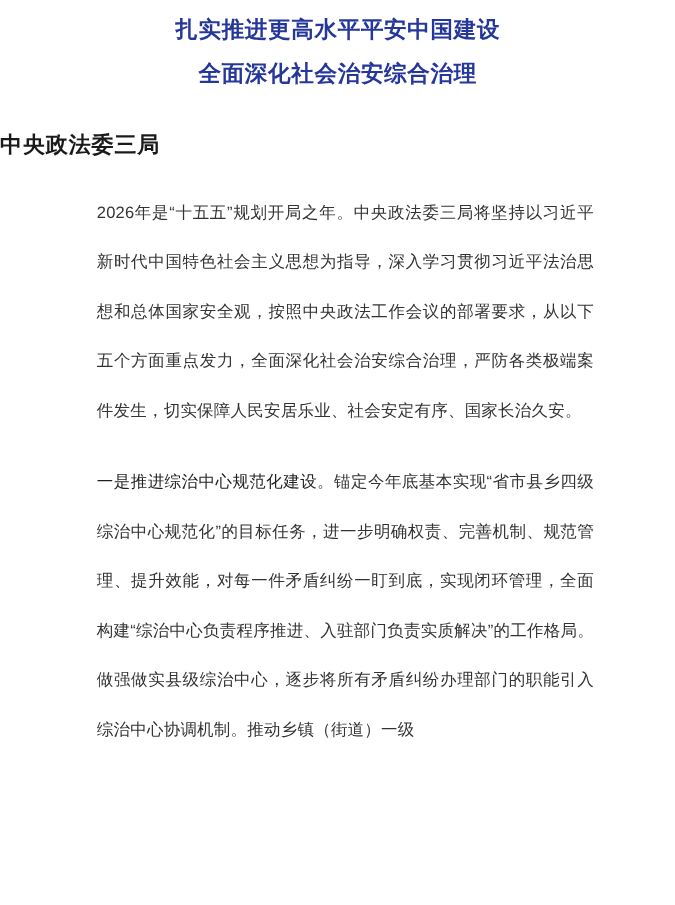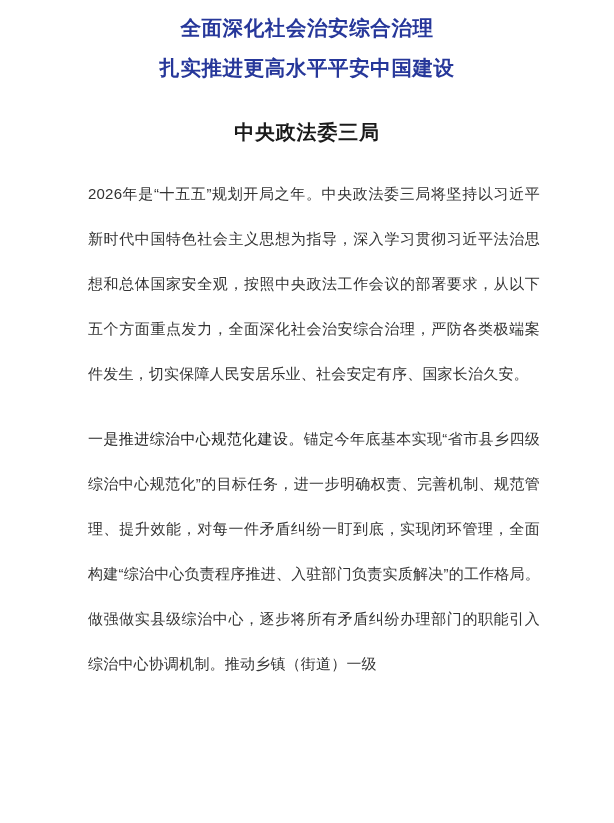--- a/index.html
+++ b/index.html
@@ -29,21 +29,20 @@
     color: #26379a;
     font-weight: bold;
     font-size: 20.5px;
     line-height: 40px;
     letter-spacing: 0.6px;
     white-space: nowrap;
   }
 
   
   .byline {
-    text-align: center;
     color: #1a1a1a;
     font-weight: bold;
     font-size: 20px;
     letter-spacing: 0.8px;
     margin-top: 29px;
     line-height: 30px;
     white-space: nowrap;
   }
 
   
@@ -72,22 +71,22 @@
     font-weight: normal;
     color: #1f1f1f;
   }
 </style>
 </head>
 <body>
 
 <div id="page">
 
   <div class="title-block">
+    <div class="title-line">扎实推进更高水平平安中国建设</div>
     <div class="title-line">全面深化社会治安综合治理</div>
-    <div class="title-line">扎实推进更高水平平安中国建设</div>
   </div>
 
   <div class="byline">中央政法委三局</div>
 
   <div class="body-wrap">
 
     <p class="para"><span class="lead"></span><span>2026年是“十五五”规划开局之年。中央政法委三局将坚持以习近平新时代中国特色社会主义思想为指导，深入学习贯彻习近平法治思想和总体国家安全观，按照中央政法工作会议的部署要求，从以下五个方面重点发力，全面深化社会治安综合治理，严防各类极端案件发生，切实保障人民安居乐业、社会安定有序、国家长治久安。</span></p>
 
     <p class="para"><span class="lead">一是推进综治中心规范化建设。</span><span>锚定今年底基本实现“省市县乡四级综治中心规范化”的目标任务，进一步明确权责、完善机制、规范管理、提升效能，对每一件矛盾纠纷一盯到底，实现闭环管理，全面构建“综治中心负责程序推进、入驻部门负责实质解决”的工作格局。做强做实县级综治中心，逐步将所有矛盾纠纷办理部门的职能引入综治中心协调机制。推动乡镇（街道）一级</span></p>
 

